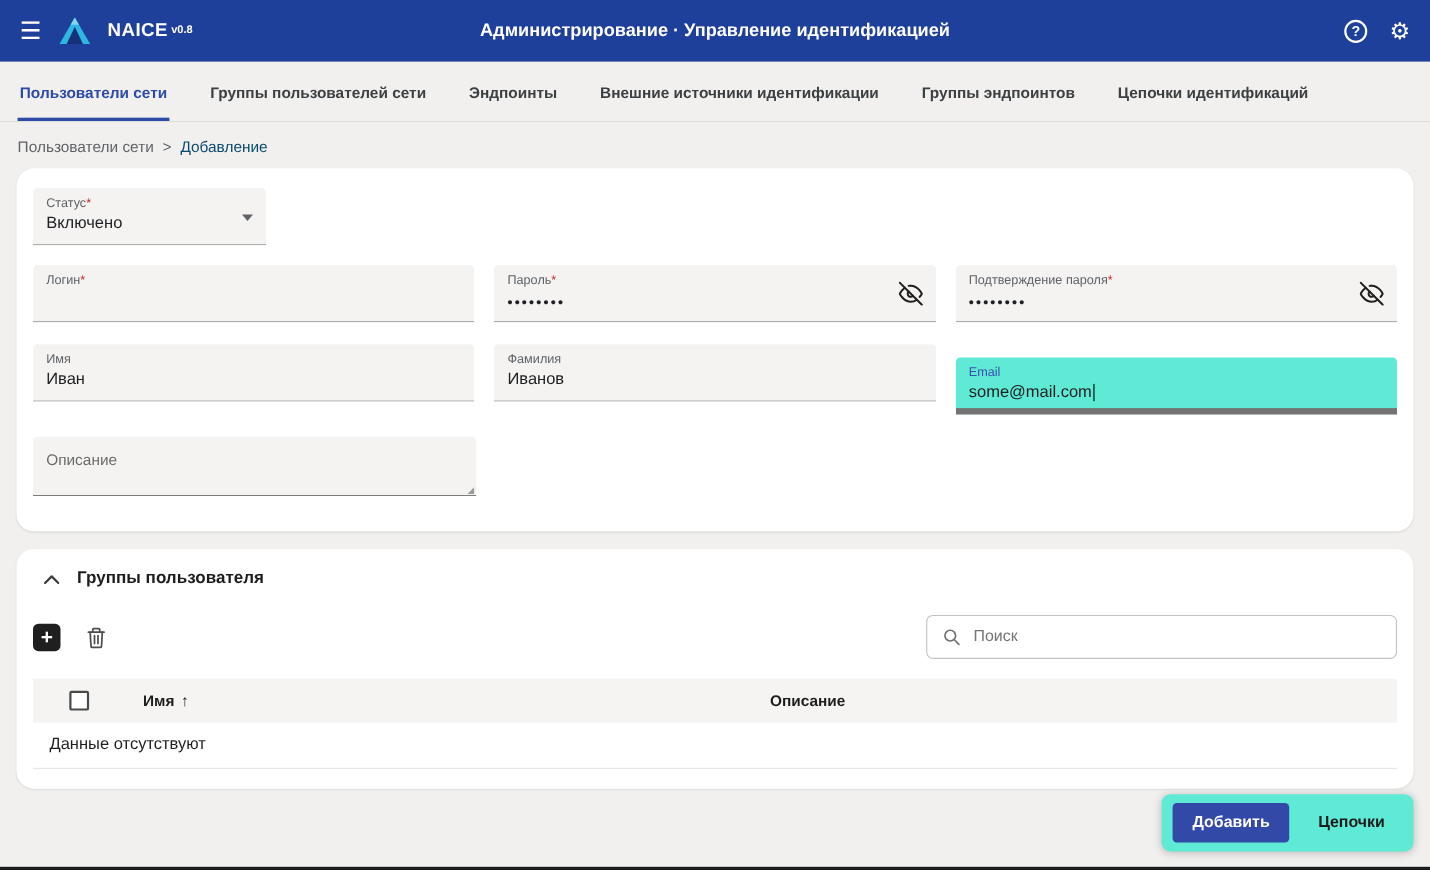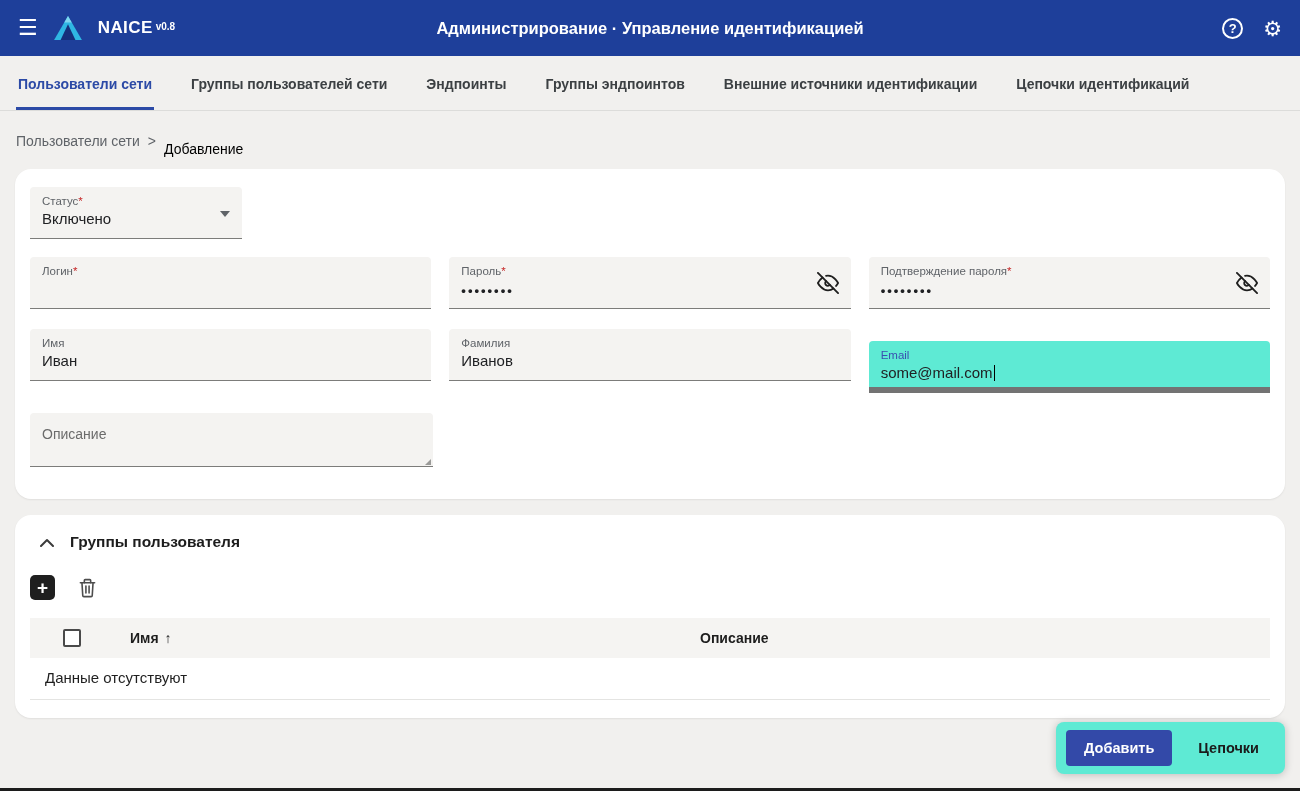--- a/index.html
+++ b/index.html
@@ -22,21 +22,21 @@
   .gear-icon { font-size:21px; cursor:pointer; line-height:1; }
 
   
   .tabs { display:flex; gap:35px; padding:0 16px; border-bottom:1px solid #dcdcda; }
   .tab { padding:20px 2px 15px; border-bottom:3px solid transparent; font-size:14px; font-weight:700;
          color:#3c4043; cursor:pointer; white-space:nowrap; }
   .tab.active { color:#2c4aa6; border-bottom-color:#2c4aa6; }
 
   
   .breadcrumb { padding:14px 16px 10px; font-size:14px; color:#5f6368; display:flex; gap:8px; align-items:center; }
-  .breadcrumb .current { color:#000000;margin-top:16px; }
+  .breadcrumb .current { color:#0c4a6e; }
 
   
   .card { margin:2px 15px 0; background:#fff; border-radius:16px; box-shadow:0 1px 2px rgba(0,0,0,.07); }
   .card-form { padding:18px 15px 32px; }
 
   
   .field { background:#f4f3f1; border-bottom:1px solid #7c7c7a; border-radius:4px 4px 0 0;
            height:52px; padding:7px 12px 0; position:relative; cursor:text; }
   .flabel { font-size:11.5px; color:#5f6368; line-height:1.25; }
   .req { color:#c62828; }
@@ -114,22 +114,22 @@
     <div class="tb-right">
       <span class="help-icon">?</span>
       <span class="gear-icon">⚙</span>
     </div>
   </header>
 
   <nav class="tabs">
     <div class="tab active">Пользователи сети</div>
     <div class="tab">Группы пользователей сети</div>
     <div class="tab">Эндпоинты</div>
+    <div class="tab">Внешние источники идентификации</div>
     <div class="tab">Группы эндпоинтов</div>
-    <div class="tab">Внешние источники идентификации</div>
     <div class="tab">Цепочки идентификаций</div>
   </nav>
 
   <div class="breadcrumb">
     <span>Пользователи сети</span>
     <span>&gt;</span>
     <span class="current">Добавление</span>
   </div>
 
   <section class="card card-form">
@@ -203,20 +203,29 @@
     <div class="toolbar">
       <span class="add-btn">+</span>
       <span class="trash-btn">
         <svg width="19" height="21" viewBox="0 0 24 26" fill="none" stroke="currentColor" stroke-width="2" stroke-linecap="round" stroke-linejoin="round">
           <path d="M3 7 h18"></path>
           <path d="M8 7 V4 a1 1 0 0 1 1-1 h6 a1 1 0 0 1 1 1 v3"></path>
           <path d="M5 7 l1 16 a1.5 1.5 0 0 0 1.5 1.5 h9 a1.5 1.5 0 0 0 1.5-1.5 l1-16"></path>
           <path d="M10 11 v9 M14 11 v9"></path>
         </svg>
       </span>
+      <div class="searchbox">
+        <span class="search-glyph">
+          <svg width="18" height="18" viewBox="0 0 24 24" fill="none" stroke="currentColor" stroke-width="2" stroke-linecap="round">
+            <circle cx="10.5" cy="10.5" r="6.5"></circle>
+            <line x1="15.5" y1="15.5" x2="21" y2="21"></line>
+          </svg>
+        </span>
+        <input type="text" placeholder="Поиск" style="">
+      </div>
     </div>
 
     <div class="thead">
       <span class="col-check">
         <span class="checkbox"></span>
       </span>
       <span class="col-name">
         <span>Имя</span>
         <span>↑</span>
       </span>

